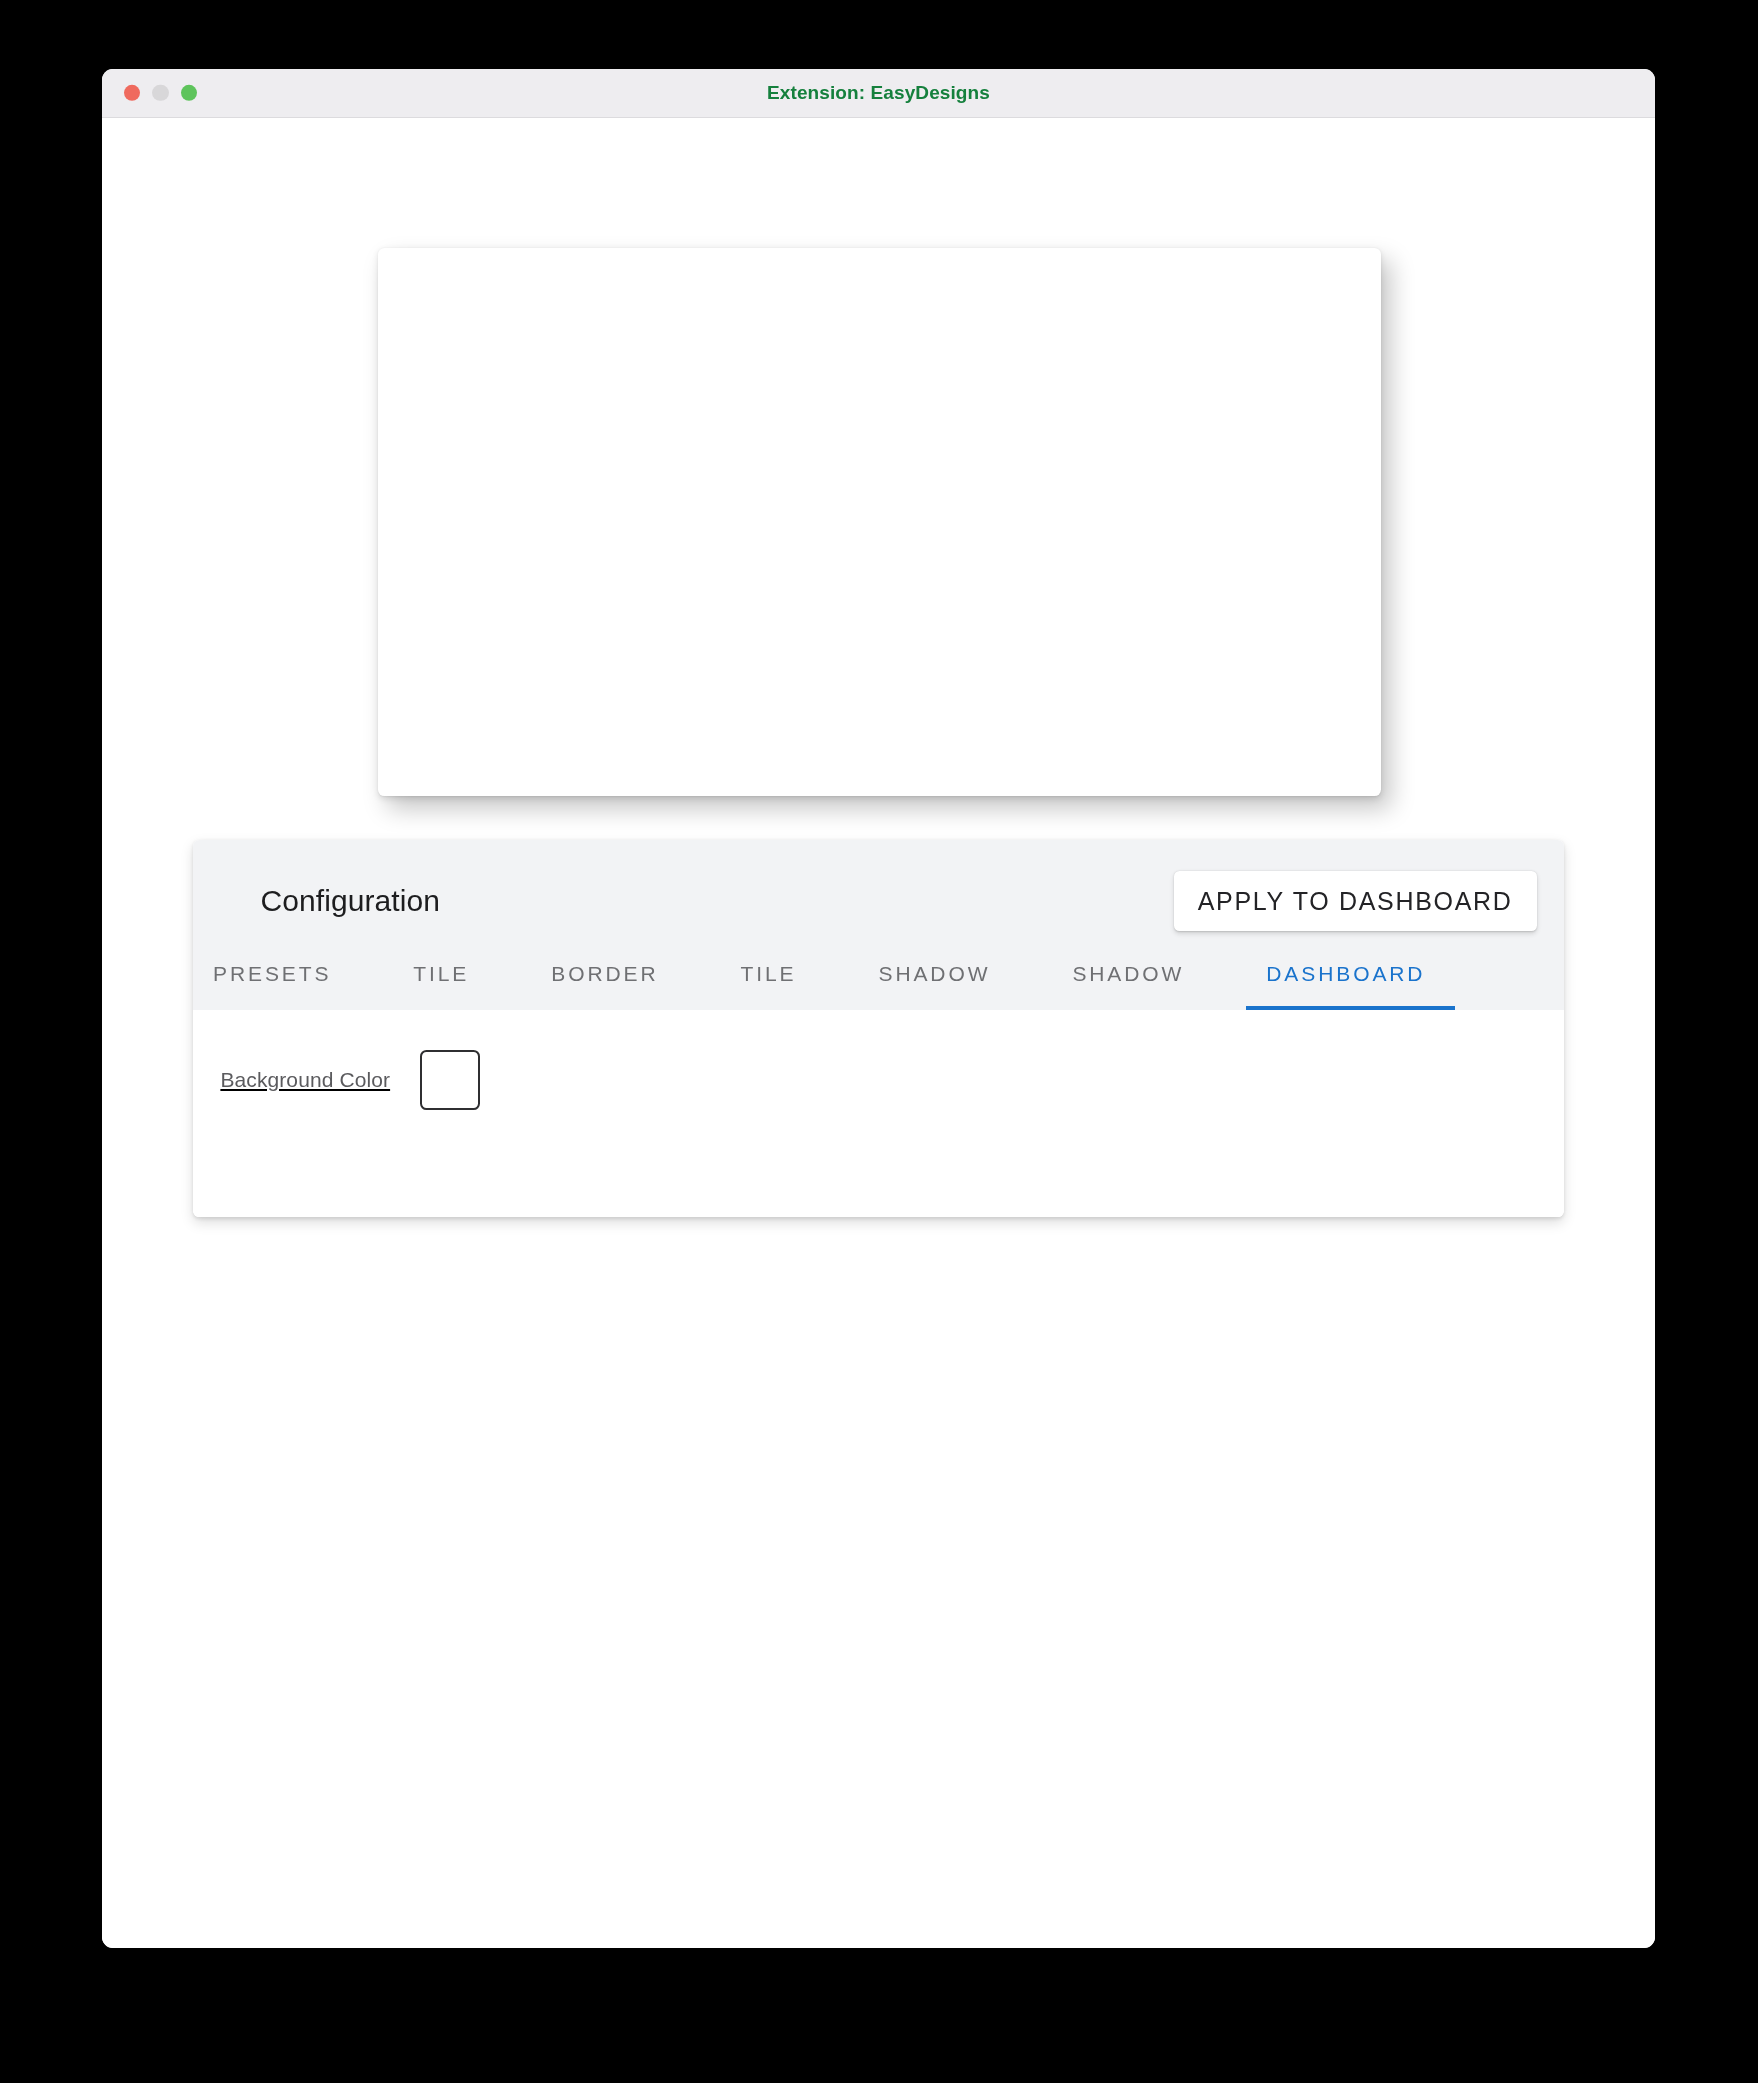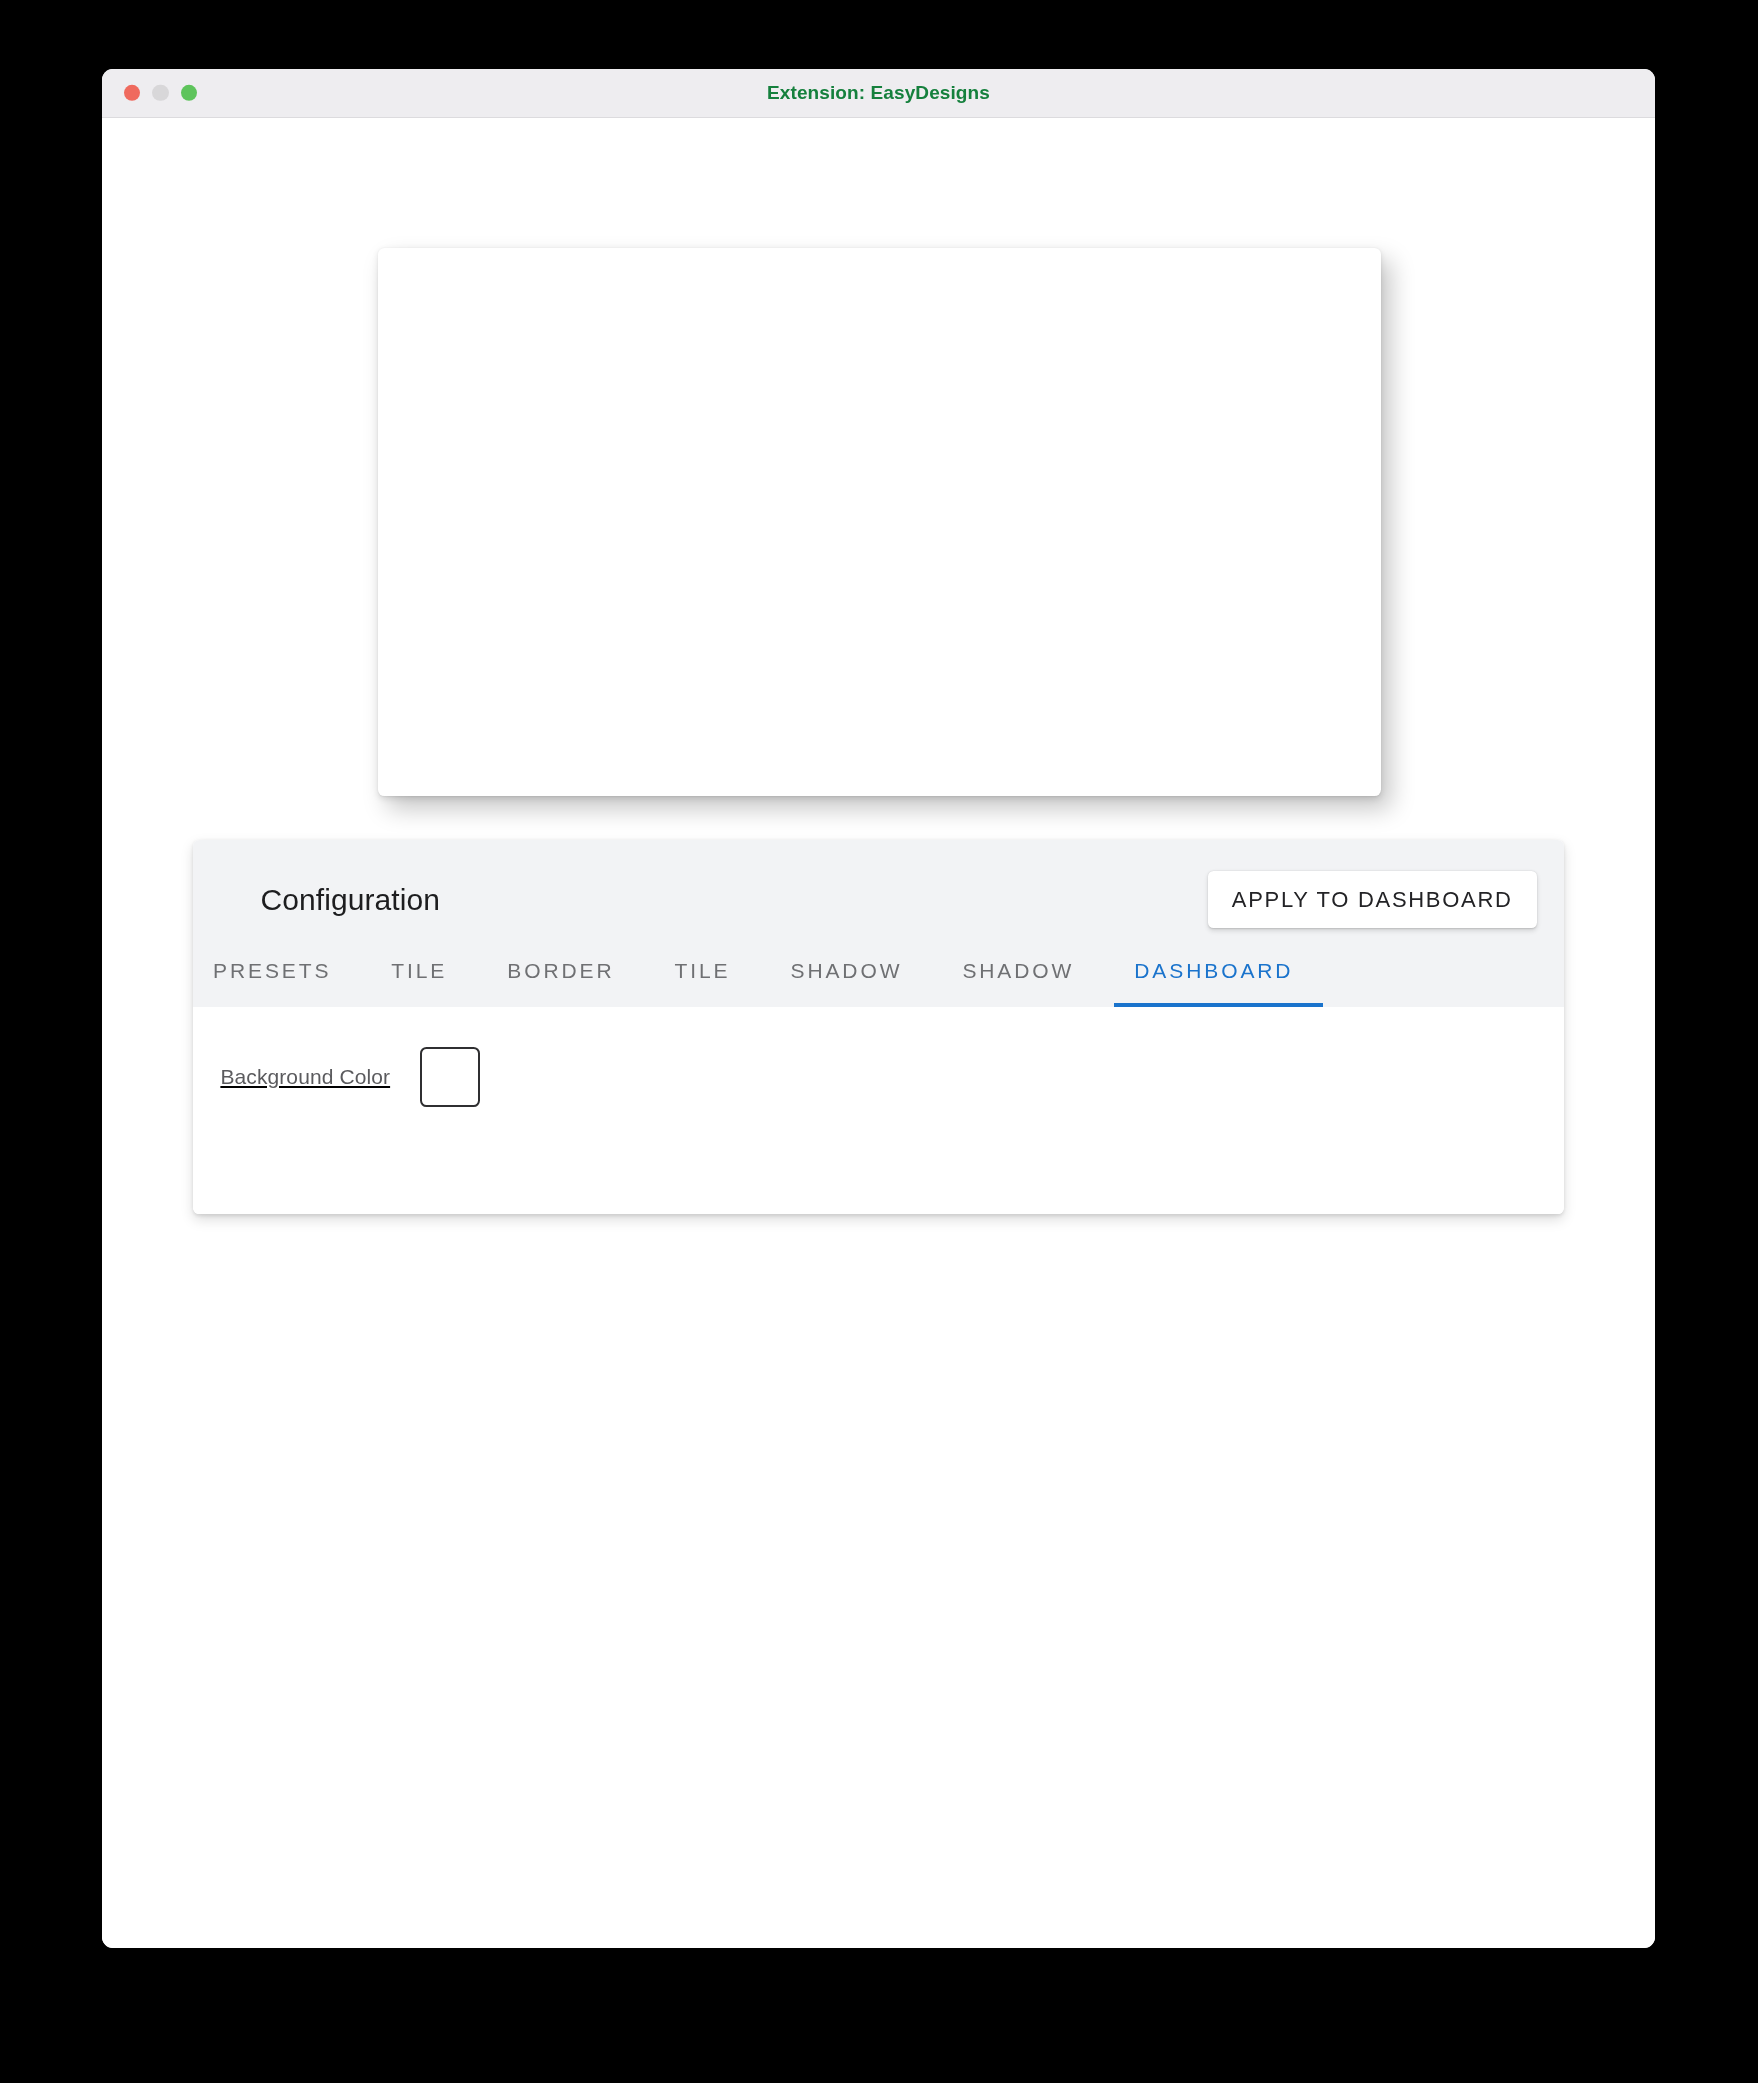--- a/index.html
+++ b/index.html
@@ -114,34 +114,35 @@
     letter-spacing: 0.1px;
     margin-left: 40px;
   }
 
   .apply-button {
     background: #ffffff;
     border: none;
     border-radius: 5.5px;
     padding: 15.5px 24px;
     font-family: "Liberation Sans", sans-serif;
-    font-size: 22px;
+    font-size: 25px;
     letter-spacing: 1.7px;
     color: #232326;
     cursor: pointer;
     box-shadow: 0 0.9px 1.8px rgba(0,0,0,0.14),
                 0 2.7px 5.5px rgba(0,0,0,0.12);
     white-space: nowrap;
   }
 
   .tabs {
     display: flex;
     align-items: flex-start;
     padding-left: 20px;
     padding-right: 0;
+    gap: 22px;
   }
 
   .tab {
     font-size: 21px;
     letter-spacing: 2.9px;
     color: #6f7073;
     padding: 9.1px 0 24px 0;
     margin: 0 30px;
     cursor: pointer;
     position: relative;

